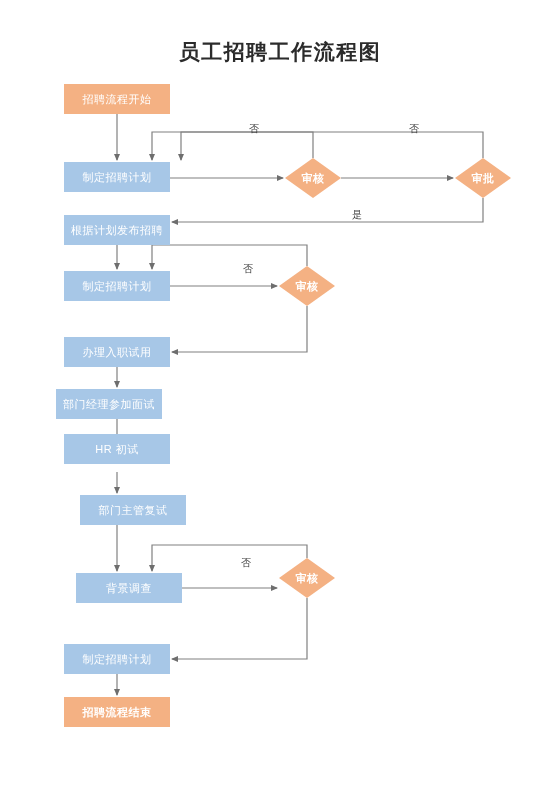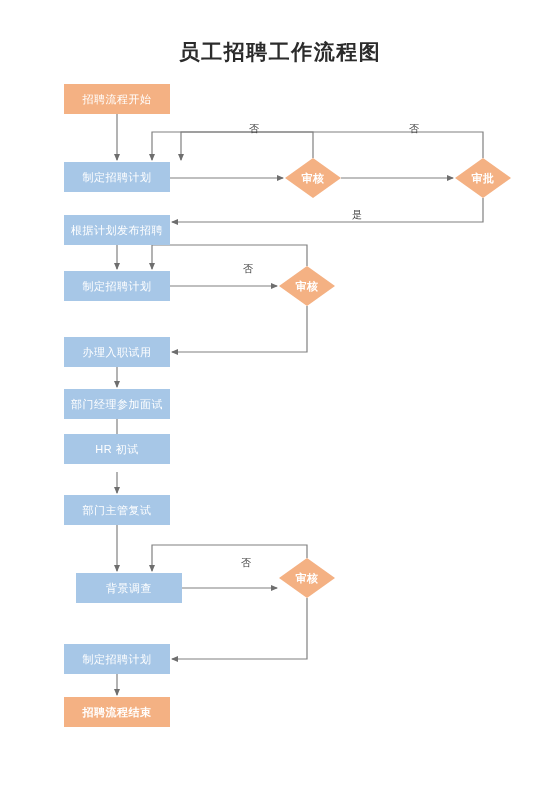--- a/index.html
+++ b/index.html
@@ -148,27 +148,27 @@
       </div>
       <div class="node box blue" style="left: 64px; top: 271px;">
         <span>制定招聘计划</span>
       </div>
       <div class="node diamond" style="left: 279px; top: 266px;">
         <span>审核</span>
       </div>
       <div class="node box blue" style="left: 64px; top: 337px;">
         <span>办理入职试用</span>
       </div>
-      <div class="node box blue" style="left: 64px; top: 389px;">
+      <div class="node box blue" style="left: 56px; top: 389px;">
         <span>部门经理参加面试</span>
       </div>
       <div class="node box blue" style="left: 64px; top: 434px;">
         <span>HR 初试</span>
       </div>
-      <div class="node box blue" style="left: 64px; top: 495px;">
+      <div class="node box blue" style="left: 80px; top: 495px;">
         <span>部门主管复试</span>
       </div>
       <div class="node box blue" style="left: 76px; top: 573px;">
         <span>背景调查</span>
       </div>
       <div class="node diamond" style="left: 279px; top: 558px;">
         <span>审核</span>
       </div>
       <div class="node box blue" style="left: 64px; top: 644px;">
         <span>制定招聘计划</span>

